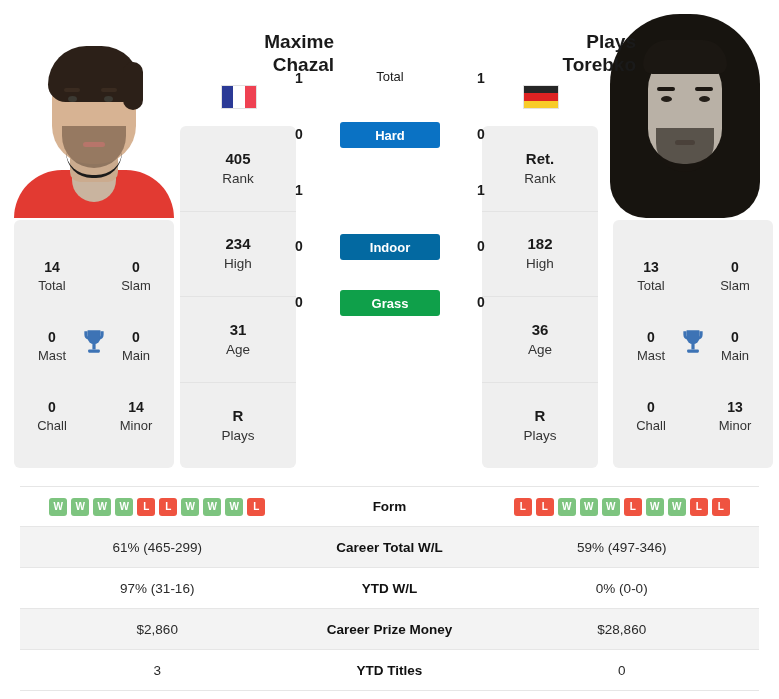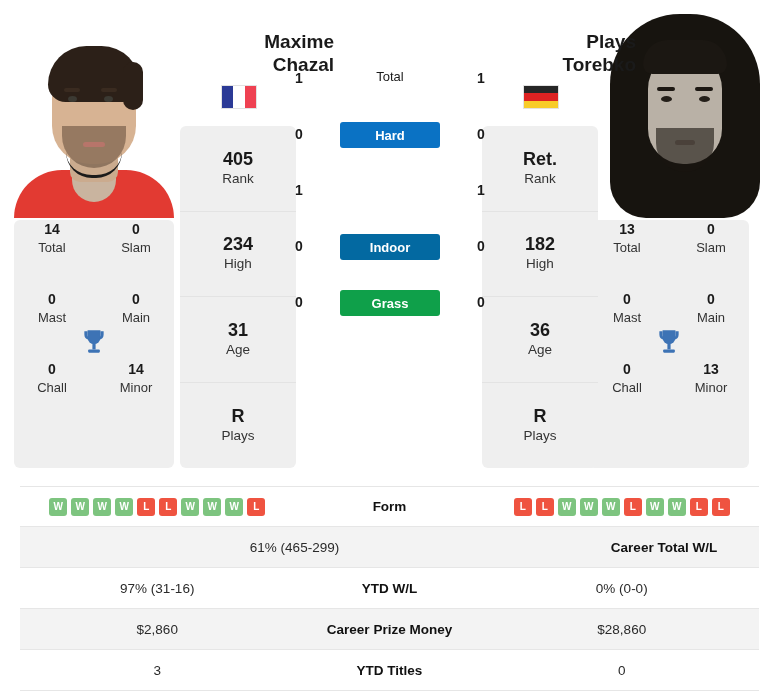--- a/index.html
+++ b/index.html
@@ -131,22 +131,22 @@
   }
   .photo-name.left { left: 0; }
   .photo-name.right { right: 0; }
 
   
   .titles-panel {
     position: absolute; top: 220px; width: 160px; height: 248px;
     background: #efefef; border-radius: 6px;
   }
   .titles-panel.left { left: 14px; }
-  .titles-panel.right { right: 30px; }
-  .titles-grid { position: relative; width: 100%; height: 100%; }
+  .titles-panel.right { right: 6px; }
+  .titles-grid { position: relative; width: 100%; height: 100%; padding-top: 38px; }
   .t-row { position: relative; height: 70px; }
   .t-cell { position: absolute; top: 0; width: 60px; text-align: center; }
   .t-cell.l { left: 8px; }
   .t-cell.r { right: 8px; }
   .t-val { font-size: 14px; font-weight: 700; color: #1a1a1a; line-height: 19px; }
   .t-lab { font-size: 13px; color: #333333; line-height: 18px; }
   .trophy {
     position: absolute; left: 50%; top: 108px; transform: translateX(-50%);
     width: 26px; height: 30px;
   }
@@ -157,21 +157,21 @@
     background: #efefef; border-radius: 6px; overflow: hidden;
   }
   .stat-col.left { left: 180px; }
   .stat-col.right { left: 482px; }
   .stat-cell {
     height: 85.5px; display: flex; flex-direction: column;
     align-items: center; justify-content: center;
     border-bottom: 1px solid #e3e3e3;
   }
   .stat-cell:last-child { border-bottom: none; }
-  .s-val { font-size: 18px; font-weight: 700; color: #1a1a1a; line-height: 20px; }
+  .s-val { font-size: 15px; font-weight: 700; color: #1a1a1a; line-height: 20px; }
   .s-lab { font-size: 13.5px; color: #333333; line-height: 19px; }
 
   
   .surfaces { position: absolute; left: 300px; top: 60px; width: 180px; }
   .surf-row { position: relative; height: 56px; }
   .surf-row.total { height: 56px; }
   .surf-badge {
     position: absolute; left: 50%; transform: translateX(-50%);
     top: 6px; width: 100px; height: 26px; border-radius: 3px;
     color: #ffffff; font-size: 13px; font-weight: 700;
@@ -438,20 +438,21 @@
             <span class="fb w">W</span>
             <span class="fb w">W</span>
             <span class="fb l">L</span>
             <span class="fb l">L</span>
           </div>
         </div>
       </div>
       <div class="trow odd">
         <div class="tcell">61% (465-299)</div>
         <div class="tcell mid">Career Total W/L</div>
+        <div class="tcell">59% (497-346)</div>
       </div>
       <div class="trow">
         <div class="tcell">97% (31-16)</div>
         <div class="tcell mid">YTD W/L</div>
         <div class="tcell">0% (0-0)</div>
       </div>
       <div class="trow odd">
         <div class="tcell">$2,860</div>
         <div class="tcell mid">Career Prize Money</div>
         <div class="tcell">$28,860</div>

